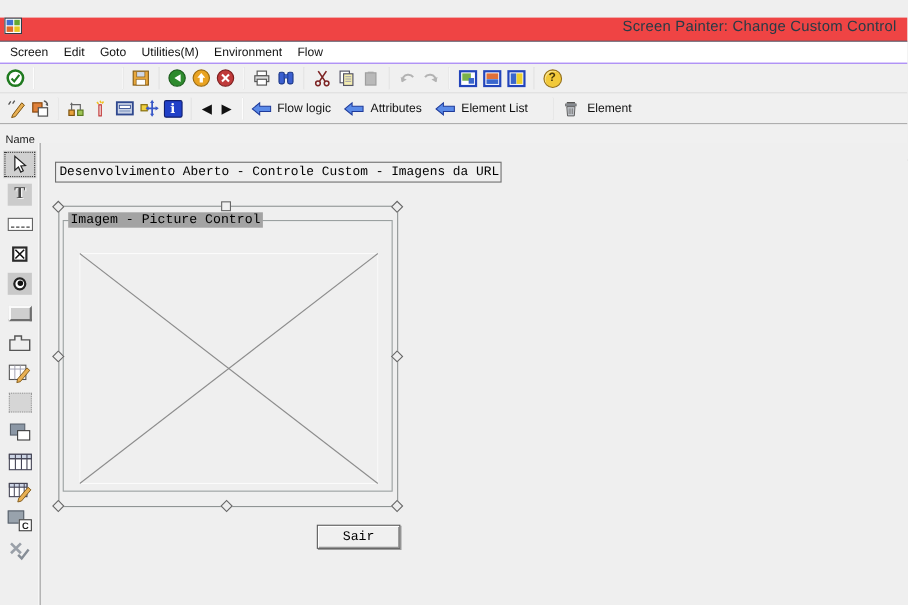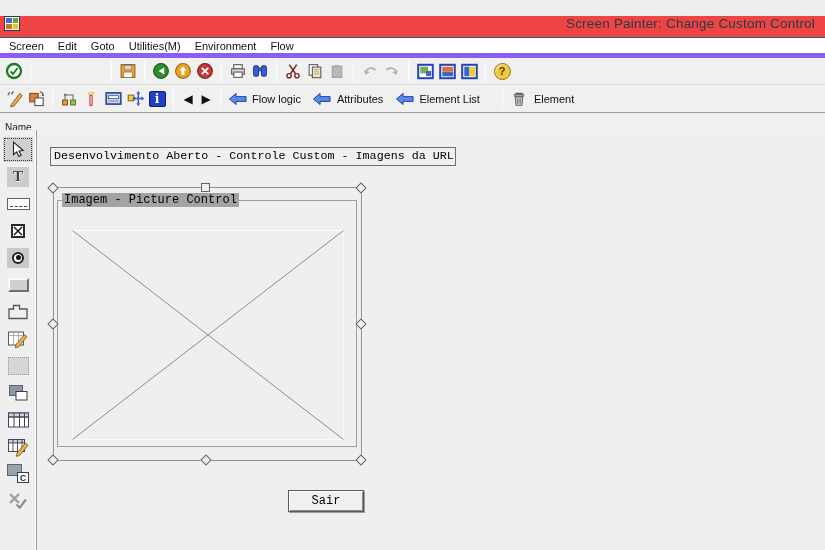--- a/index.html
+++ b/index.html
@@ -11,21 +11,21 @@
   }
   
   .titlebar{ height:22px; background:#ef4444; border-bottom:1px solid #40596b;
     display:flex; padding:0 10px 0 4px;margin-top:16px; }
   .title-icon{ width:16px; height:15px; background:#fff; border:1px solid #2e3c48;
     display:grid; grid-template-columns:1fr 1fr; grid-template-rows:1fr 1fr; padding:1px; gap:1px;}
   .title-icon i{ display:block; }
   .ti-a{background:#3f6fd0}.ti-b{background:#64a832}.ti-c{background:#e06a28}.ti-d{background:#e8c820}
   .title-text{ margin-left:auto; color:#273b46; font-size:13.5px; letter-spacing:.2px; }
   
-  .menubar{ height:20px; background:#ffffff; border-bottom:5px solid #8b5cf6;
+  .menubar{ height:20px; background:#ffffff; border-bottom:1px solid #8b5cf6;
     display:flex; align-items:center; padding-left:2px; }
   .menu-item{ font-size:11px; color:#111; padding:2px 7px; cursor:default; }
   
   .tbar{ background:#f0f0f0; display:flex; align-items:center; padding:0 3px; }
   .tbar1{ height:27px; border-bottom:1px solid #dadada; }
   .tbar2{ height:28px; border-bottom:1px solid #9e9e9e; }
   .sep{ width:1px; height:20px; background:#b2b2b2; border-right:1px solid #fdfdfd; margin:0 5px; }
   .tbtn{ width:22px; height:22px; display:flex; align-items:center; justify-content:center; border-radius:2px; }
   .tbtn svg{ display:block; }
   .cmd-space{ width:70px; height:20px; }
@@ -73,21 +73,21 @@
   .sel-rect{ position:absolute; left:53px; top:57px; width:309px; height:274px; border:1px solid #8f9494; }
   .frame{ position:absolute; left:57px; top:70px; width:300px; height:247px; border:1px solid #9aa0a0; }
   .frame-title{ position:absolute; top:-8px; left:4px; background:#a3a3a3; padding:0 2px; font-size:12px; line-height:14px; white-space:nowrap; }
   .xbox{ position:absolute; left:72px; top:100px; width:272px; height:210px; }
   .handle-d{ position:absolute; width:8px; height:8px; background:#ededed; border:1px solid #666;
     transform:rotate(45deg); }
   .handle-s{ position:absolute; width:9px; height:9px; background:#f0f0f0; border:1px solid #666; }
   .h-tl{left:49px; top:54px;} .h-tc{left:201px; top:53px;} .h-tr{left:357px; top:54px;}
   .h-ml{left:49px; top:190px;} .h-mr{left:357px; top:190px;}
   .h-bl{left:49px; top:326px;} .h-bc{left:202px; top:326px;} .h-br{left:357px; top:326px;}
-  .exit-btn{ position:absolute; left:288px; top:360px; width:76px; height:22px; background:#f0f0f0;
+  .exit-btn{ position:absolute; left:288px; top:347px; width:76px; height:22px; background:#f0f0f0;
     border:1px solid #5a5a5a; box-shadow: inset 1px 1px 0 #ffffff, inset -1px -1px 0 #8a8a8a, 1px 1px 0 #9c9c9c;
     font-size:12px; display:flex; align-items:center; justify-content:center; cursor:default; }
 </style>
 </head>
 <body>
 
 <div class="titlebar">
   <span class="title-icon">
       <i class="ti-a"></i>
       <i class="ti-b"></i>

